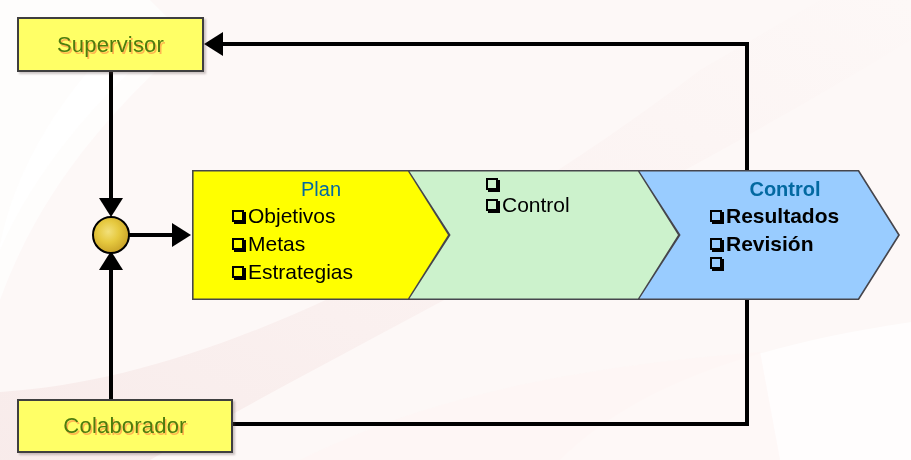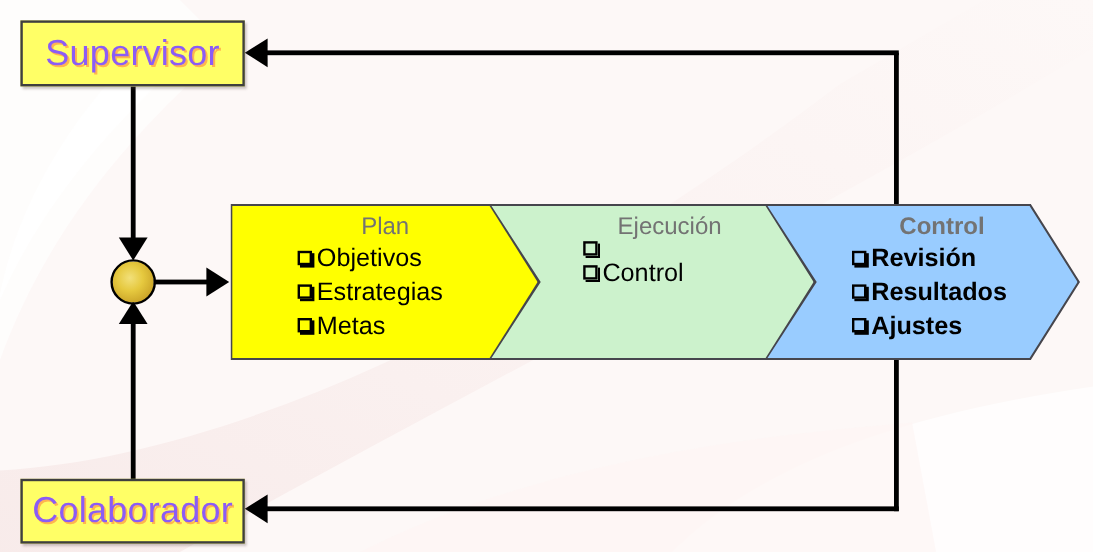--- a/index.html
+++ b/index.html
@@ -28,28 +28,28 @@
     position: absolute;
     background: #ffff66;
     border: 2px solid #3f3f3f;
     box-sizing: border-box;
     display: flex;
     align-items: center;
     justify-content: center;
     box-shadow: 2px 2px 2px rgba(90,70,70,0.30);
   }
   .role-label {
-    font-size: 30px;
-    color: #8b5cf6;
+    font-size: 22px;
+    color: #4d7c0f;
     letter-spacing: 0.2px;
     text-shadow: 1.5px 1.5px 0 rgba(255,120,60,0.55);
     white-space: nowrap;
   }
   #box-supervisor { left: 17px; top: 17px; width: 187px; height: 55px; }
-  #box-colaborador { left: 17px; top: 399px; width: 187px; height: 54px; text-align: center; }
+  #box-colaborador { left: 17px; top: 399px; width: 216px; height: 54px; text-align: center; }
 
   
   #junction {
     position: absolute;
     left: 92px; top: 216px;
     width: 38px; height: 38px;
     border-radius: 50%;
     border: 2px solid #000;
     box-sizing: border-box;
     background:
@@ -90,21 +90,21 @@
     display: flex;
     flex-direction: column;
     align-items: flex-start;
     justify-content: flex-start;
     padding-top: 9px;
   }
   .chev .title {
     width: 100%;
     text-align: center;
     font-size: 20px;
-    color: #737373;
+    color: #0369a1;
     line-height: 1.0;
     padding-bottom: 3px;
   }
   .chev .bullets {
     width: 100%;
     box-sizing: border-box;
   }
   .chev .bullet {
     font-size: 21px;
     color: #000;
@@ -121,21 +121,21 @@
     box-sizing: border-box;
     background: transparent;
     box-shadow: 2px 2px 0 #000;
     margin-right: 4px;
     position: relative;
     top: -1px;
     flex: 0 0 auto;
   }
 
   #chev-plan { left: 192px; width: 258px; }
-  #chev-plan .bullets { padding-left: 40px; margin-left: 16px; }
+  #chev-plan .bullets { padding-left: 40px; }
   #chev-ejec { left: 408px; width: 272px; }
   #chev-ejec .bullets { padding-left: 78px; }
   #chev-ejec .title { padding-left: 14px; }
   #chev-ctrl { left: 638px; width: 262px; font-weight: bold; }
   #chev-ctrl .bullets { padding-left: 72px; }
   #chev-ctrl .title { padding-left: 16px; }
 
   
   .line { position: absolute; background: #000; }
   .arrow { position: absolute; width: 0; height: 0; }
@@ -196,62 +196,60 @@
     <div class="fill" style="background:#ffff00;"></div>
     <div class="content">
       <div class="title">Plan</div>
       <div class="bullets">
         <div class="bullet">
           <span class="sq"></span>
           <span>Objetivos</span>
         </div>
         <div class="bullet">
           <span class="sq"></span>
+          <span>Metas</span>
+        </div>
+        <div class="bullet">
+          <span class="sq"></span>
           <span>Estrategias</span>
-        </div>
-        <div class="bullet">
-          <span class="sq"></span>
-          <span>Metas</span>
         </div>
       </div>
     </div>
   </div>
 
   <div id="chev-ejec" class="chev">
     <div class="shape outline"></div>
     <div class="fill" style="background:#ccf2cc;"></div>
     <div class="content">
-      <div class="title">Ejecución</div>
       <div class="bullets">
         <div class="bullet">
           <span class="sq"></span>
         </div>
         <div class="bullet">
           <span class="sq"></span>
           <span>Control</span>
         </div>
       </div>
     </div>
   </div>
 
   <div id="chev-ctrl" class="chev">
     <div class="shape outline"></div>
     <div class="fill" style="background:#99ccff;"></div>
     <div class="content">
       <div class="title">Control</div>
       <div class="bullets">
         <div class="bullet">
           <span class="sq"></span>
+          <span>Resultados</span>
+        </div>
+        <div class="bullet">
+          <span class="sq"></span>
           <span>Revisión</span>
         </div>
         <div class="bullet">
           <span class="sq"></span>
-          <span>Resultados</span>
-        </div>
-        <div class="bullet">
-          <span class="sq"></span>
-          <span>Ajustes</span>
         </div>
       </div>
     </div>
   </div>
 
 </div>
 
 </body></html>

